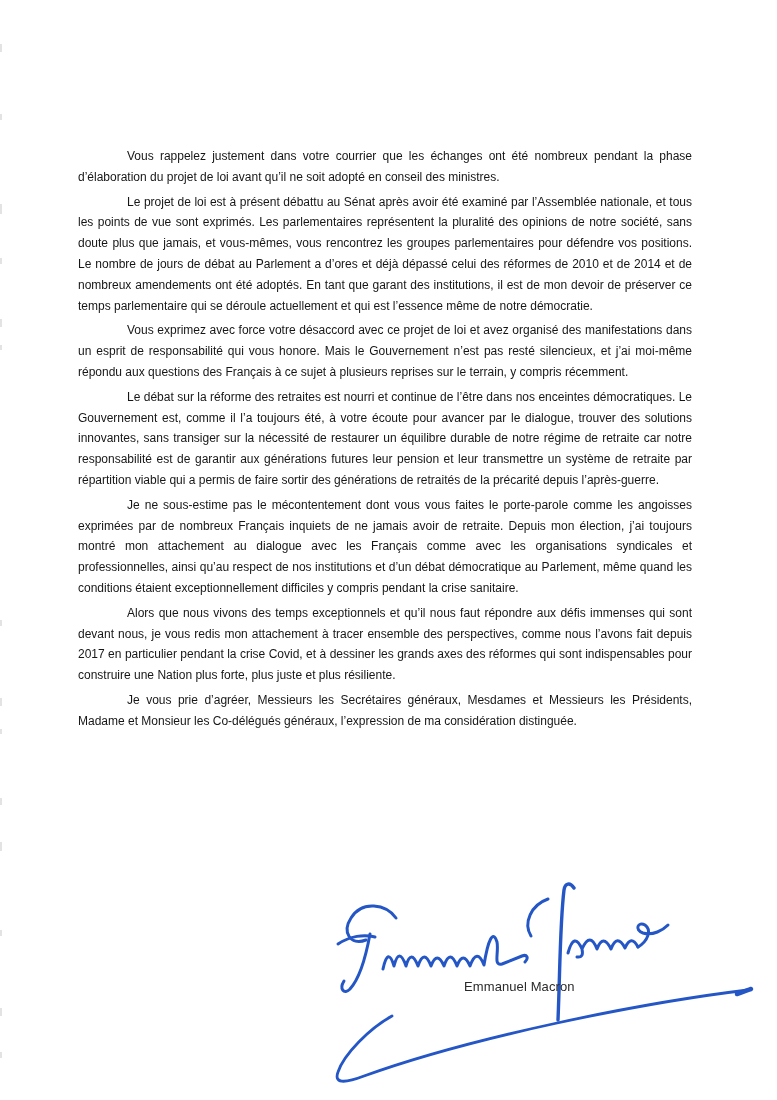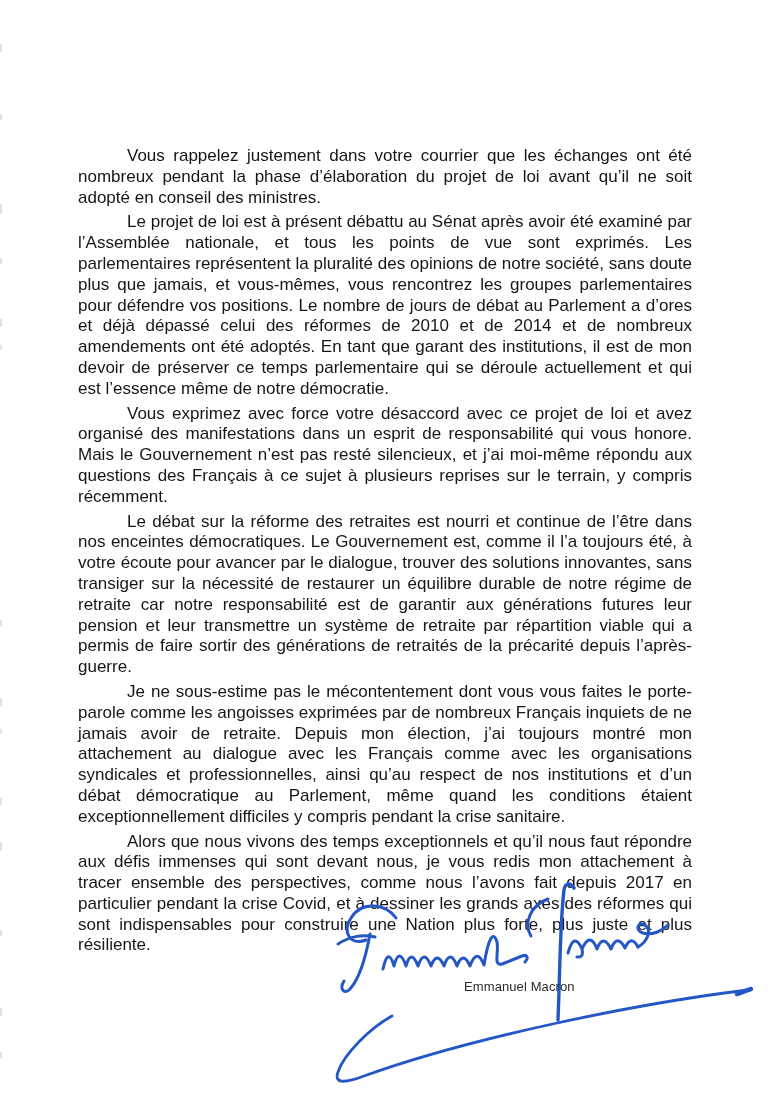--- a/index.html
+++ b/index.html
@@ -22,21 +22,21 @@
     width: 2px;
     background: #cccccc;
     opacity: .55;
   }
   .letter-body {
     position: absolute;
     left: 78px;
     top: 146px;
     width: 614px;
     color: #161616;
-    font-size: 17px;
+    font-size: 12px;
     line-height: 20.8px;
     text-align: justify;
   }
   .letter-body p {
     margin: 0 0 4px 0;
     text-indent: 49px;
   }
   .signature-layer {
     position: absolute;
     left: 0;
@@ -76,20 +76,21 @@
   <div class="edge-mark" style="top:1008px;height:8px"></div>
   <div class="edge-mark" style="top:1052px;height:6px"></div>
 
   <div class="letter-body">
     <p>Vous rappelez justement dans votre courrier que les échanges ont été nombreux pendant la phase d’élaboration du projet de loi avant qu’il ne soit adopté en conseil des ministres.</p>
     <p>Le projet de loi est à présent débattu au Sénat après avoir été examiné par l’Assemblée nationale, et tous les points de vue sont exprimés. Les parlementaires représentent la pluralité des opinions de notre société, sans doute plus que jamais, et vous-mêmes, vous rencontrez les groupes parlementaires pour défendre vos positions. Le nombre de jours de débat au Parlement a d’ores et déjà dépassé celui des réformes de 2010 et de 2014 et de nombreux amendements ont été adoptés. En tant que garant des institutions, il est de mon devoir de préserver ce temps parlementaire qui se déroule actuellement et qui est l’essence même de notre démocratie.</p>
     <p>Vous exprimez avec force votre désaccord avec ce projet de loi et avez organisé des manifestations dans un esprit de responsabilité qui vous honore. Mais le Gouvernement n’est pas resté silencieux, et j’ai moi-même répondu aux questions des Français à ce sujet à plusieurs reprises sur le terrain, y compris récemment.</p>
     <p>Le débat sur la réforme des retraites est nourri et continue de l’être dans nos enceintes démocratiques. Le Gouvernement est, comme il l’a toujours été, à votre écoute pour avancer par le dialogue, trouver des solutions innovantes, sans transiger sur la nécessité de restaurer un équilibre durable de notre régime de retraite car notre responsabilité est de garantir aux générations futures leur pension et leur transmettre un système de retraite par répartition viable qui a permis de faire sortir des générations de retraités de la précarité depuis l’après-guerre.</p>
     <p>Je ne sous-estime pas le mécontentement dont vous vous faites le porte-parole comme les angoisses exprimées par de nombreux Français inquiets de ne jamais avoir de retraite. Depuis mon élection, j’ai toujours montré mon attachement au dialogue avec les Français comme avec les organisations syndicales et professionnelles, ainsi qu’au respect de nos institutions et d’un débat démocratique au Parlement, même quand les conditions étaient exceptionnellement difficiles y compris pendant la crise sanitaire.</p>
     <p>Alors que nous vivons des temps exceptionnels et qu’il nous faut répondre aux défis immenses qui sont devant nous, je vous redis mon attachement à tracer ensemble des perspectives, comme nous l’avons fait depuis 2017 en particulier pendant la crise Covid, et à dessiner les grands axes des réformes qui sont indispensables pour construire une Nation plus forte, plus juste et plus résiliente.</p>
+    <p>Je vous prie d’agréer, Messieurs les Secrétaires généraux, Mesdames et Messieurs les Présidents, Madame et Monsieur les Co-délégués généraux, l’expression de ma considération distinguée.</p>
   </div>
 
   <div class="signature-layer">
     <svg width="777" height="1100" viewBox="0 0 777 1100">
       <g fill="none" stroke="#2456c6" stroke-linecap="round" stroke-linejoin="round">
 
         <path stroke-width="3" d="M 396,886 C 386,872 362,868 351,886 C 342,900 350,914 366,908"></path>
         <path stroke-width="3" d="M 338,912 C 350,904 364,902 375,905"></path>
         <path stroke-width="3" d="M 370,902 C 366,924 360,946 350,957 C 344,963 339,957 344,949"></path>
 

